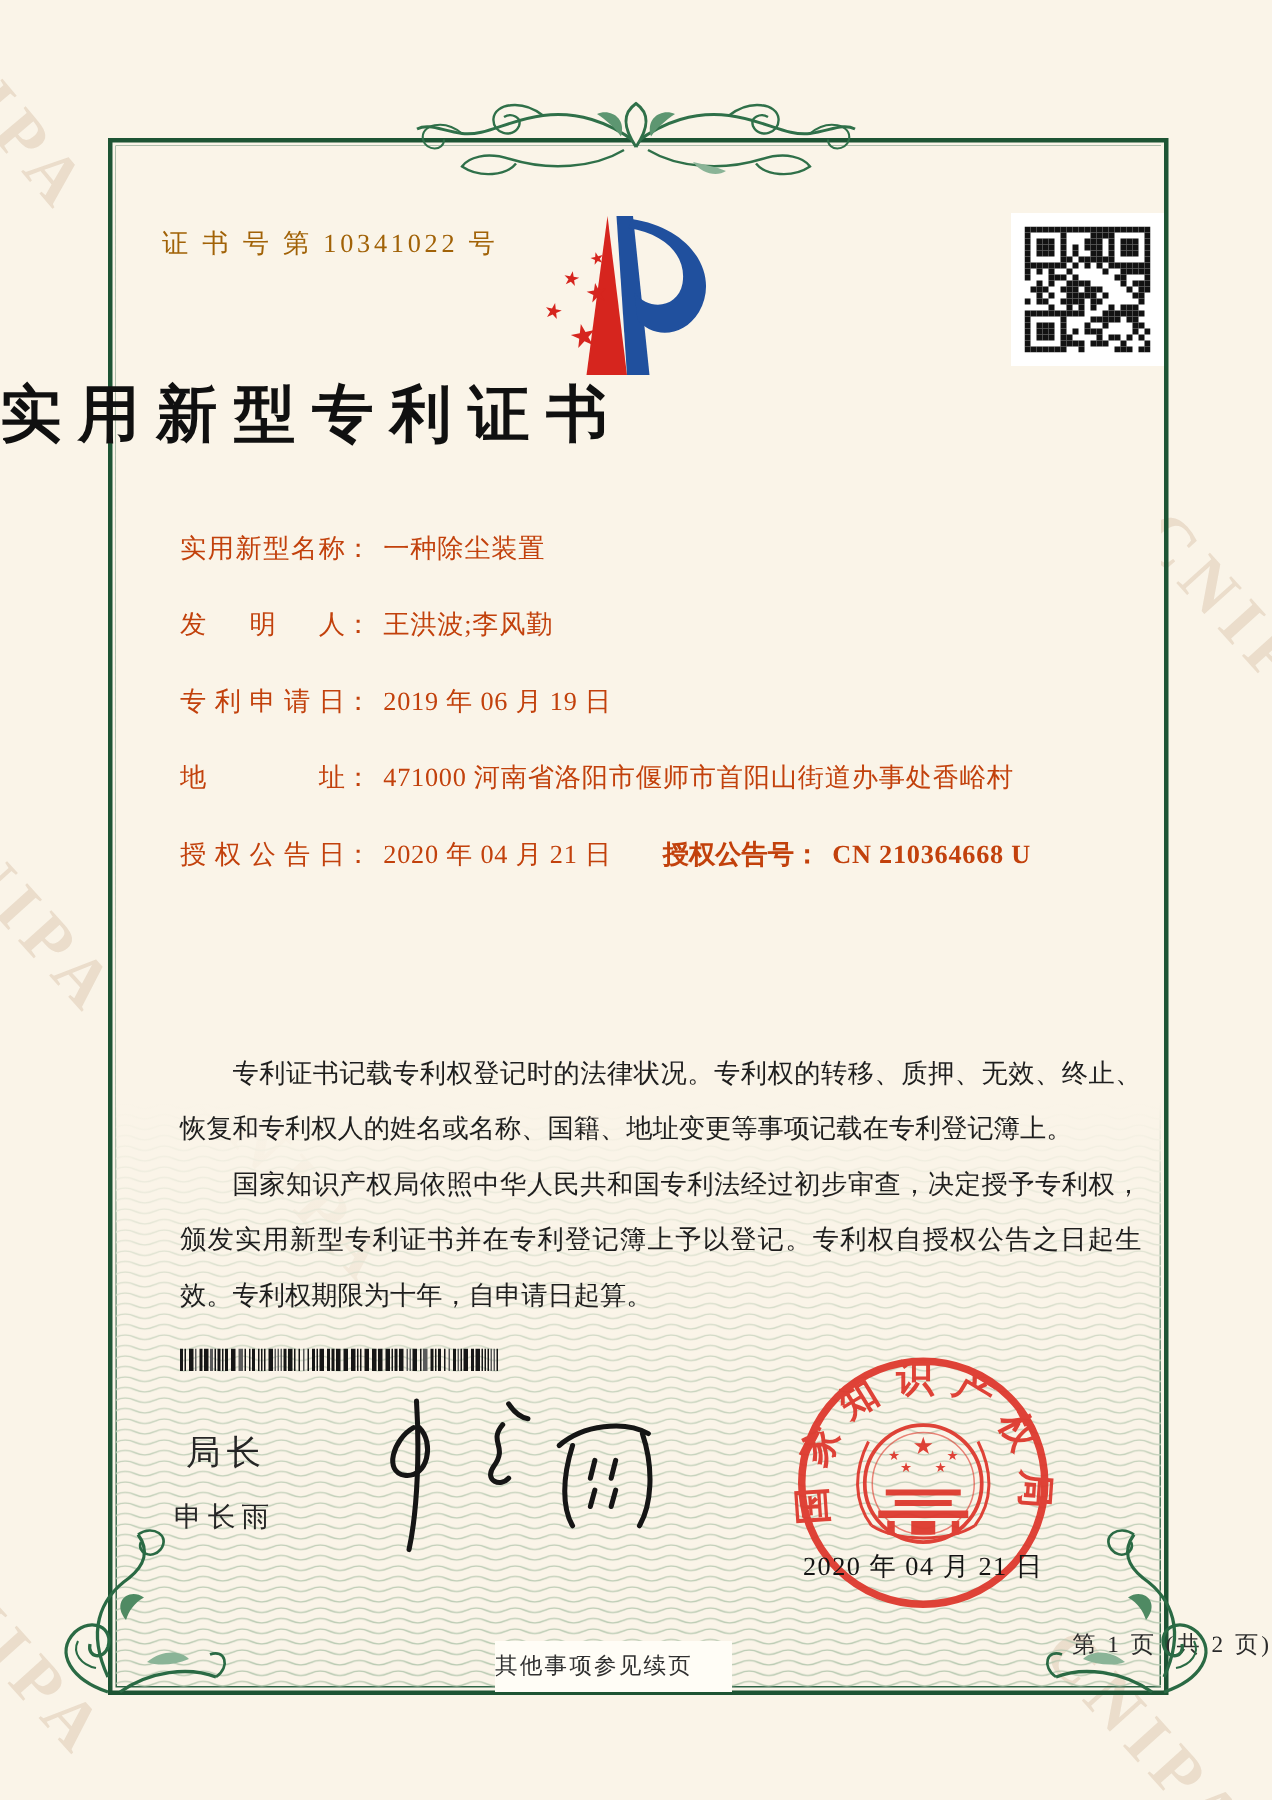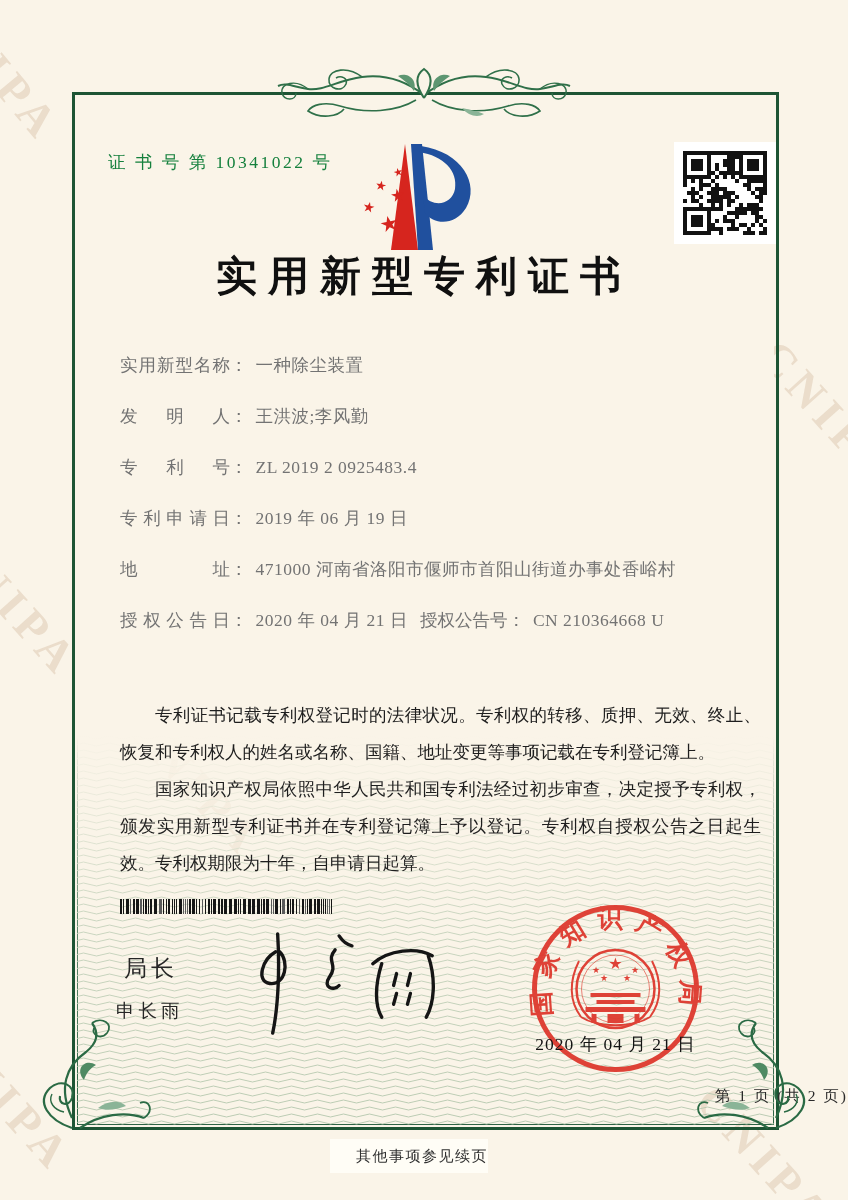--- a/index.html
+++ b/index.html
@@ -22,48 +22,48 @@
     position:absolute; left:72px; top:92px; width:707px; height:1038px;
     border:3px solid #1d5434; z-index:2;
   }
   .frame-inner {
     position:absolute; left:2px; top:2px; right:2px; bottom:2px;
     border:1px solid #2c6344;
   }
   .waves { position:absolute; left:77px; top:97px; z-index:2; }
   
   .abs { position:absolute; z-index:4; }
-  .cert-no { left:108px; top:150px; font-size:17.5px; letter-spacing:2.5px; color:#15803d; }
+  .cert-no { left:108px; top:150px; font-size:17.5px; letter-spacing:2.5px; color:#a16207; }
   .logo-svg { left:358px; top:142px; }
   .qr-box { left:674px; top:142px; width:102px; height:102px; background:#ffffff;
             display:flex; align-items:center; justify-content:center; }
-  .title { left:0; right:0; top:249px; text-align:center; font-size:41px;
+  .title { left:0; right:0; top:249px; font-size:41px;
            font-weight:bold; letter-spacing:11px; color:#101010; }
-  .fields { left:120px; top:353px; width:648px; font-size:17.5px; color:#737373; }
+  .fields { left:120px; top:353px; width:648px; font-size:17.5px; color:#c2410c; }
   .frow { height:28px; margin-bottom:23px; white-space:nowrap; }
   .flabel { display:inline-block; width:110px; text-align:justify; text-align-last:justify;
             vertical-align:top; }
   .fcolon { display:inline-block; margin-right:8px; }
   .fvalue { letter-spacing:0.5px; }
-  .grant-right { margin-left:12px; }
+  .grant-right { margin-left:34px;font-weight:bold; }
   .paras { left:120px; top:697px; width:641px; font-size:17.5px; line-height:2.12;
            text-align:justify; color:#1e1e1e; }
   .paras p { text-indent:2em; }
   .barcode-svg { left:120px; top:899px; }
   .sig-title { left:124px; top:953px; font-size:23px; letter-spacing:4px; }
   .sig-name  { left:116px; top:998px; font-size:18.5px; letter-spacing:4px; }
   .sig-svg { left:240px; top:924px; }
   .seal-svg { left:528px; top:901px; opacity:0.93; }
   .seal-date { left:508px; top:1032px; width:215px; text-align:center; font-size:17.5px;
                letter-spacing:1px; color:#141414; z-index:6; }
   .page-num { left:0; right:0; top:1086px; text-align:right; font-size:15.5px;
               letter-spacing:2px; color:#2a2a2a; }
   .orn { z-index:5; }
-  .note-box { left:330px; top:1139px; width:158px; height:34px; background:#fffdf6;
-              text-align:right; line-height:34px; font-size:15px; letter-spacing:1.5px;
+  .note-box { left:330px; top:1094px; width:158px; height:34px; background:#fffdf6;
+              text-align:left; line-height:34px; font-size:15px; letter-spacing:1.5px;
               color:#303030; z-index:4; }
 </style>
 </head>
 <body>
 
 <div class="page">
 
   <span class="wm" style="left:-42px;top:-18px;transform:rotate(50deg);">CNIPA</span>
   <span class="wm" style="left:505px;top:335px;transform:rotate(48deg);">CNIPA</span>
   <span class="wm" style="left:788px;top:330px;transform:rotate(48deg);">CNIPA</span>
@@ -402,23 +402,20 @@
   <div class="abs title">实用新型专利证书</div>
 
   <div class="abs fields">
     <div class="frow">
       <span class="flabel">实用新型名称</span><span class="fcolon">：</span><span class="fvalue">一种除尘装置</span>
     </div>
     <div class="frow">
       <span class="flabel">发明人</span><span class="fcolon">：</span><span class="fvalue">王洪波;李风勤</span>
     </div>
     <div class="frow">
-      <span class="flabel">专利号</span><span class="fcolon">：</span><span class="fvalue">ZL 2019 2 0925483.4</span>
-    </div>
-    <div class="frow">
       <span class="flabel">专利申请日</span><span class="fcolon">：</span><span class="fvalue">2019 年 06 月 19 日</span>
     </div>
     <div class="frow">
       <span class="flabel">地址</span><span class="fcolon">：</span><span class="fvalue">471000 河南省洛阳市偃师市首阳山街道办事处香峪村</span>
     </div>
     <div class="frow">
       <span><span class="flabel">授权公告日</span><span class="fcolon">：</span><span class="fvalue">2020 年 04 月 21 日</span></span><span class="grant-right"><span>授权公告号</span><span class="fcolon">：</span><span class="fvalue">CN 210364668 U</span></span>
     </div>
   </div>
 

